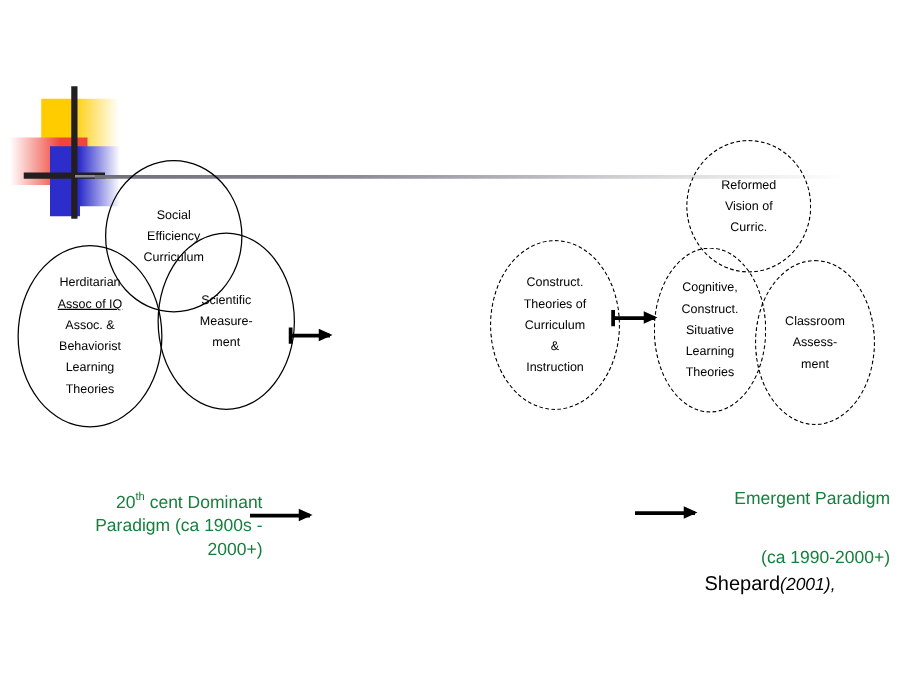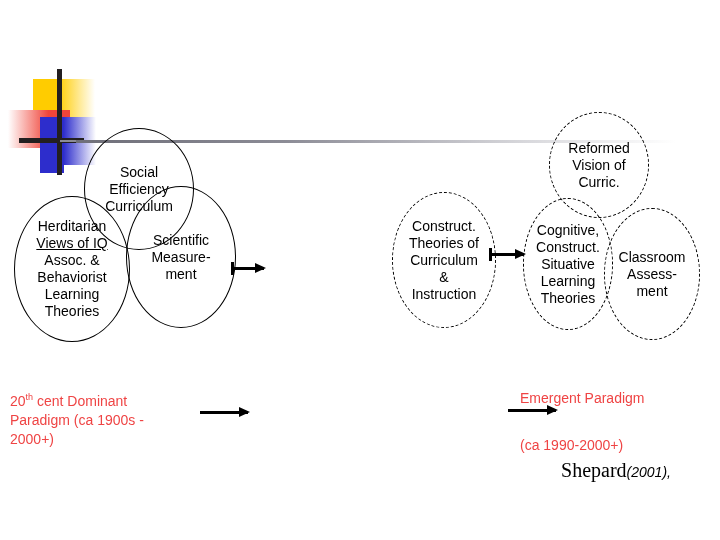--- a/index.html
+++ b/index.html
@@ -62,21 +62,21 @@
     border: 1px solid #000000;
     border-radius: 50%;
     display: flex;
     align-items: center;
     justify-content: center;
     text-align: center;
     background: transparent;
   }
   .el.dashed { border-style: dashed; border-width: 1px; }
   .el .txt {
-    font-size: 14px;
+    font-size: 10px;
     line-height: 17px;
     color: #000000;
     font-weight: 400;
     white-space: pre-line;
     padding: 0 2px;
   }
   .el .txt .u { text-decoration: underline; }
 
   
   #el-social    { left: 84px;  top: 128px; width: 110px; height: 122px; z-index: 3; }
@@ -111,38 +111,38 @@
     background: #000000;
   }
   #arr-sci-trad  { left: 232px; top: 267px; width: 32px; }
   #arr-con-cog   { left: 490px; top: 253px; width: 34px; }
   #arr-bot-1     { left: 200px; top: 411px; width: 48px; }
   #arr-bot-2     { left: 508px; top: 409px; width: 48px; }
 
   
   .cap {
     position: absolute;
-    text-align: left;
+    text-align: right;
     font-size: 14px;
     line-height: 19px;
-    color: #ef4444;
+    color: #15803d;
     white-space: pre-line;
   }
   #cap-left  { left: 10px;  top: 392px; width: 200px; }
   #cap-mid   { left: 246px; top: 392px; width: 254px; }
   #cap-right { left: 520px; top: 389px; width: 192px; }
   #cap-right2{ left: 520px; top: 436px; width: 192px; }
 
   .shepard-line {
     position: absolute;
     left: 520px; top: 459px; width: 192px;
     text-align: center;
     color: #000000;
   }
-  .shepard-name { font-size: 20px; font-family: Liberation Serif, serif; }
+  .shepard-name { font-size: 16px; }
   .shepard-year { font-size: 14px; font-style: italic; }
 
   sup.ord { font-size: 9px; vertical-align: super; line-height: 0; }
 </style>
 </head>
 <body>
 
 <div id="slide">
 
   <div class="logo">
@@ -158,21 +158,21 @@
   <div class="rule"></div>
 
   <div class="el" id="el-social">
     <span class="txt">Social
 Efficiency
 Curriculum</span>
   </div>
 
   <div class="el" id="el-hered">
     <span class="txt"><span>Herditarian</span>
-<span class="u">Views of IQ</span>
+<span class="u">Assoc of IQ</span>
 <span>Assoc. &amp;
 Behaviorist
 Learning
 Theories</span></span>
   </div>
 
   <div class="el" id="el-sci">
     <span class="txt">Scientific
 Measure-
 ment</span>

